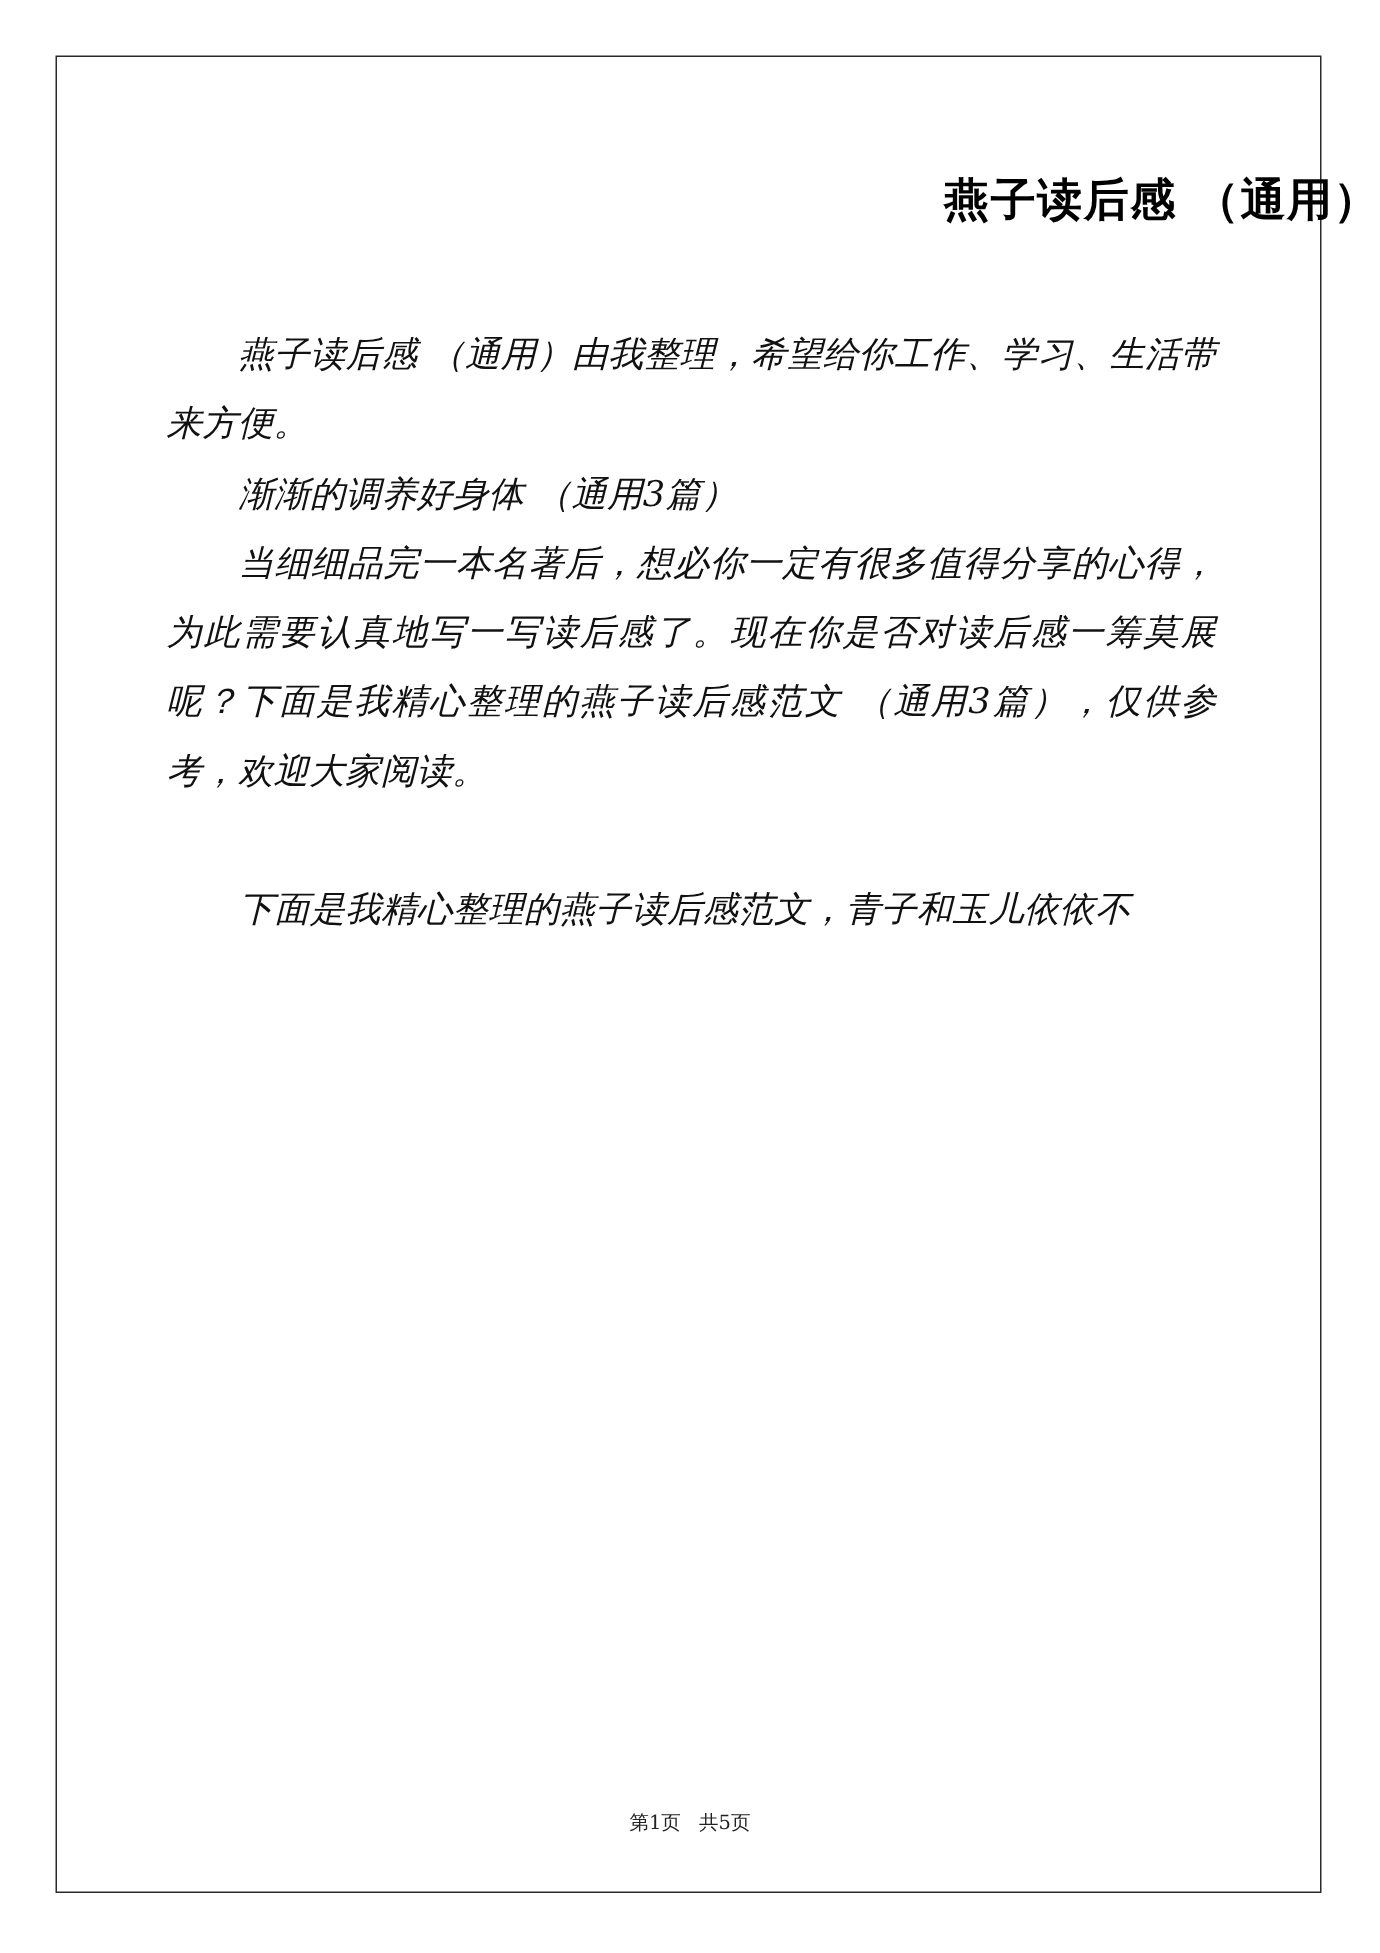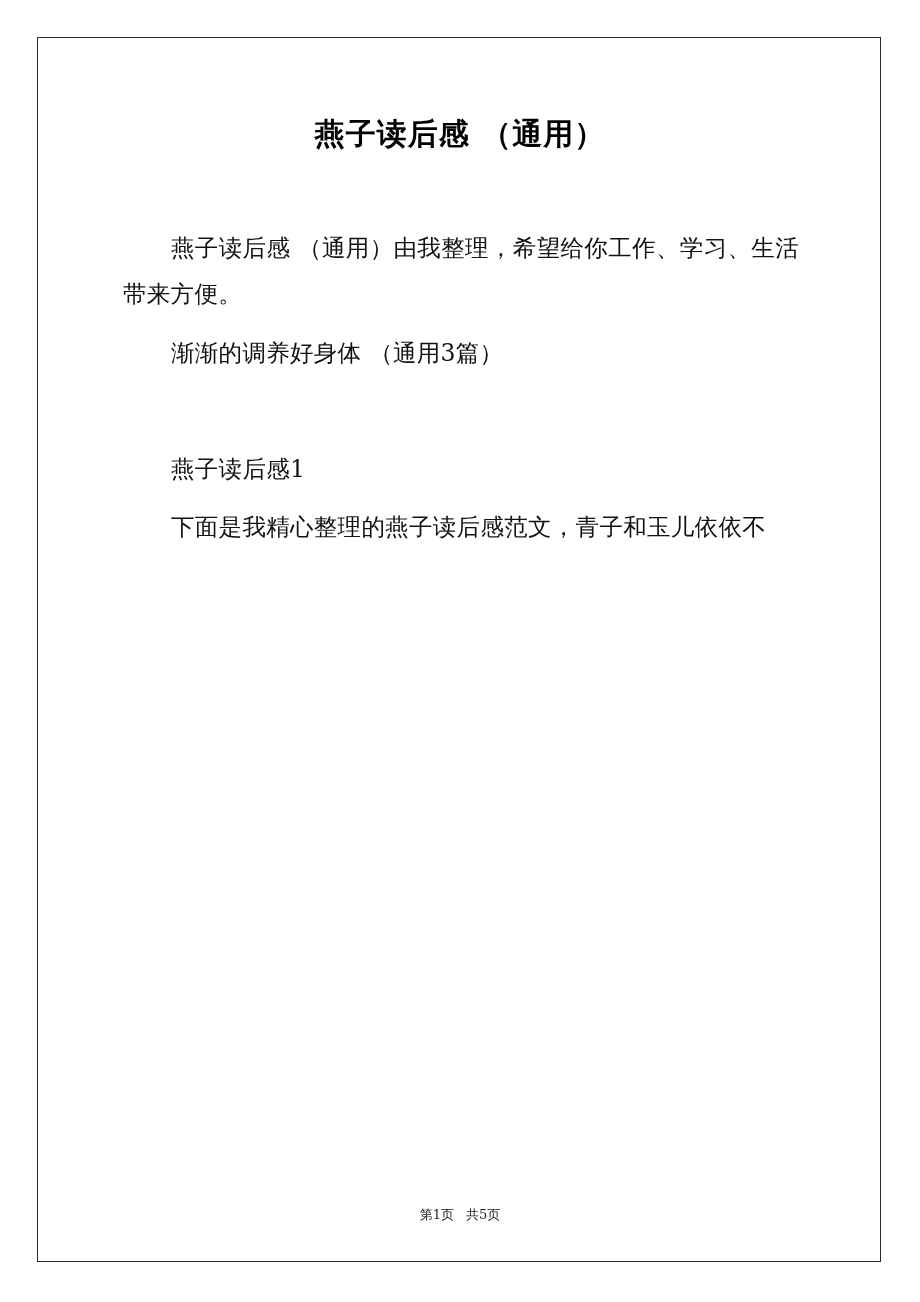--- a/index.html
+++ b/index.html
@@ -22,41 +22,42 @@
       width: 844px;
       height: 1225px;
       border: 1.5px solid #2a2a2a;
       box-sizing: border-box;
     }
     .doc-title {
       position: absolute;
       left: 0;
       width: 920px;
       top: 112px;
-      text-align: center;
+      text-align: right;
       font-size: 30px;
       font-weight: bold;
       line-height: 44px;
       letter-spacing: 1px;
       font-family: "DejaVu Sans", "Liberation Sans", sans-serif;
       color: #000;
     }
     .content {
       position: absolute;
       left: 111px;
       top: 213px;
       width: 700px;
       font-size: 23.5px;
       line-height: 46.3px;
       letter-spacing: 0.3px;
     }
     .para {
-      margin: 12px;
+      margin: 0;
       text-indent: 48px;
       text-align: justify;
+      font-style: italic;
     }
     .spacer {
       height: 46px;
     }
     .footer {
       position: absolute;
       left: 0;
       width: 920px;
       top: 1206px;
       text-align: center;
@@ -69,21 +70,21 @@
 </head>
 <body>
 
 <div class="page-frame"></div>
 
 <div class="doc-title">燕子读后感 （通用）</div>
 
 <div class="content">
   <p class="para">燕子读后感 （通用）由我整理，希望给你工作、学习、生活带来方便。</p>
   <p class="para">渐渐的调养好身体 （通用3篇）</p>
+  <p class="para">当细细品完一本名著后，想必你一定有很多值得分享的心得，为此需要认真地写一写读后感了。现在你是否对读后感一筹莫展呢？下面是我精心整理的燕子读后感范文 （通用3篇），仅供参考，欢迎大家阅读。</p>
   <div class="spacer"></div>
-  <p class="para">燕子读后感1</p>
   <p class="para">下面是我精心整理的燕子读后感范文，青子和玉儿依依不</p>
 </div>
 
 <div class="footer">
   <span>第1页</span>
   <span>共5页</span>
 </div>
 
 </body></html>

